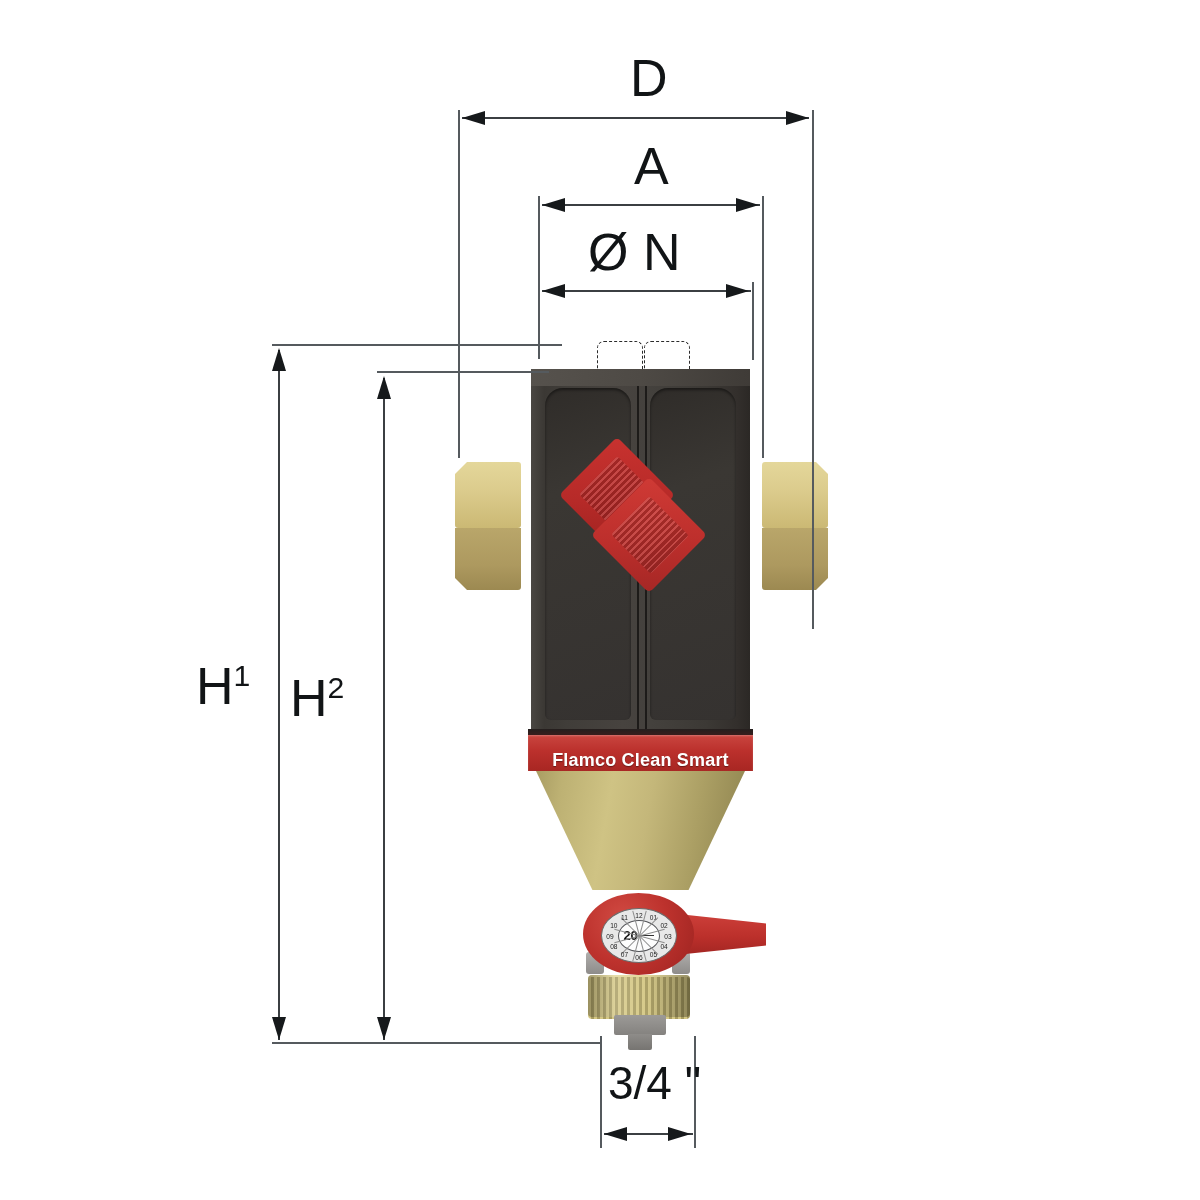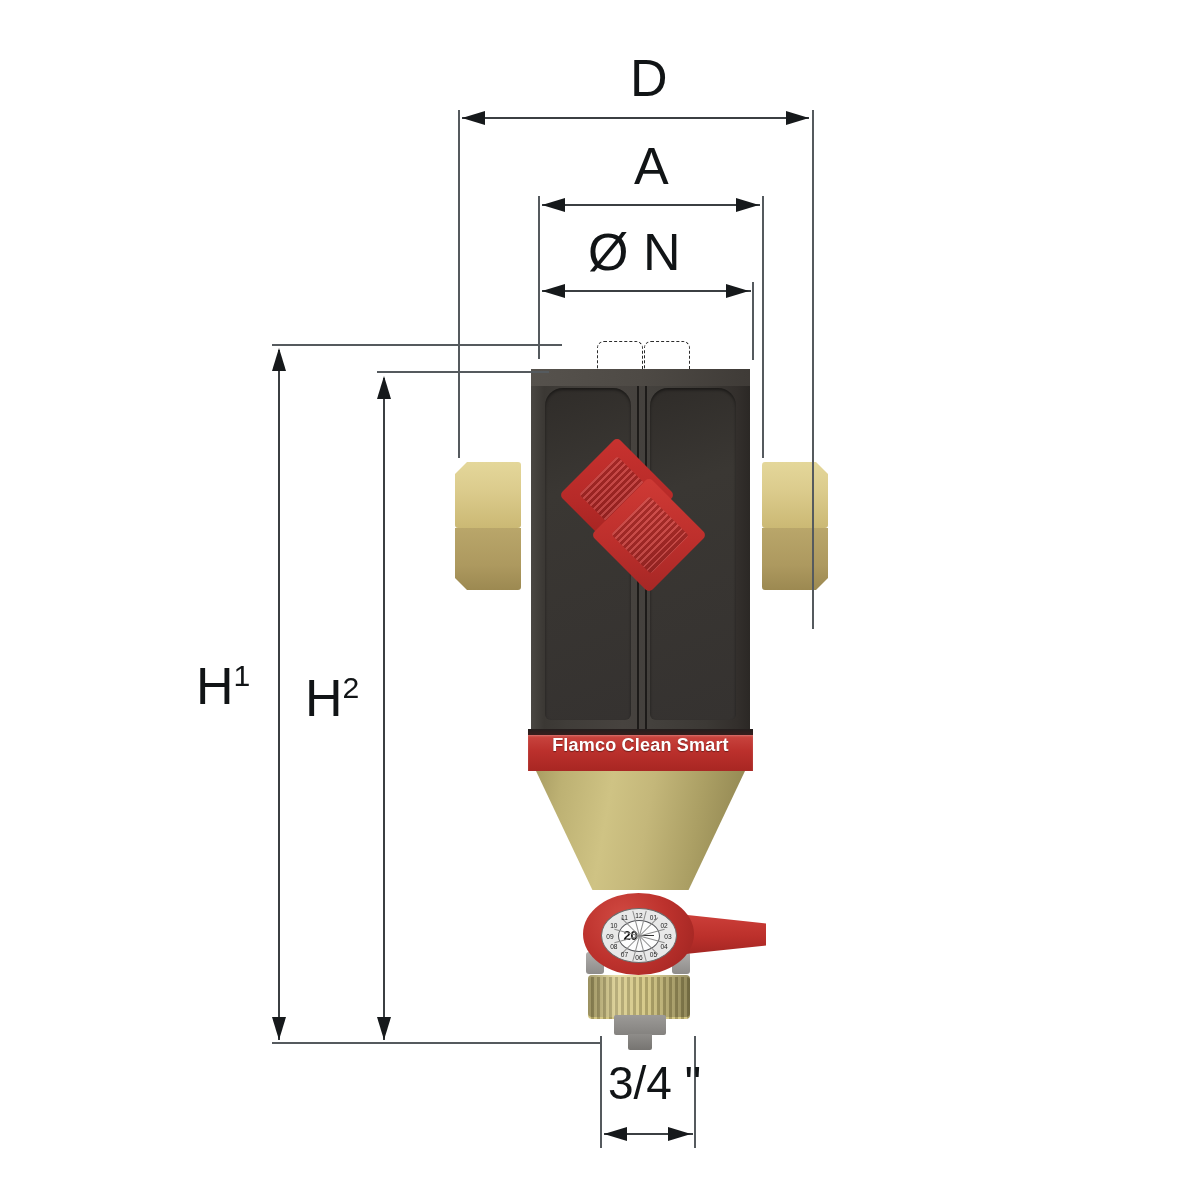--- a/index.html
+++ b/index.html
@@ -196,21 +196,21 @@
     border-left: 12px solid transparent;
   }
 
   
   .label-band {
     position: absolute;
     left: 528px; top: 735px;
     width: 225px; height: 36px;
     background: linear-gradient(180deg, #c9453f 0%, #bb302c 45%, #a82622 100%);
     display: flex;
-    align-items: flex-start;
+    align-items: flex-end;
     justify-content: center;
     box-shadow: inset 0 1px 2px rgba(255,255,255,0.25);
   }
   .label-band-text {
     color: #ffffff;
     font-size: 18px;
     font-weight: bold;
     letter-spacing: 0.2px;
     text-shadow: 0 1px 1px rgba(0,0,0,0.4);
   }
@@ -460,21 +460,21 @@
   <div class="arrow arrow-up" style="left:272px; top:348px;"></div>
   <div class="arrow arrow-down" style="left:272px; top:1017px;"></div>
   <div class="dim-label" style="left:196px; top:660px; font-size:52px;">
     <span>H</span><sup>1</sup>
   </div>
 
   <div class="ext-line ext-h" style="left:377px; top:371px; width:172px;"></div>
   <div class="dimline-v" style="left:383px; top:378px; height:662px;"></div>
   <div class="arrow arrow-up" style="left:377px; top:376px;"></div>
   <div class="arrow arrow-down" style="left:377px; top:1017px;"></div>
-  <div class="dim-label" style="left:305px; top:672px; font-size:52px;">
+  <div class="dim-label" style="left:290px; top:672px; font-size:52px;">
     <span>H</span><sup>2</sup>
   </div>
 
   <div class="ext-line ext-v" style="left:600px; top:1036px; height:112px;"></div>
   <div class="ext-line ext-v" style="left:694px; top:1036px; height:112px;"></div>
   <div class="dimline-h" style="left:604px; top:1133px; width:89px;"></div>
   <div class="arrow arrow-left" style="left:604px; top:1127px;"></div>
   <div class="arrow arrow-right" style="left:668px; top:1127px;"></div>
   <div class="dim-label" style="left:608px; top:1060px; font-size:46px;">3/4 "</div>
 

